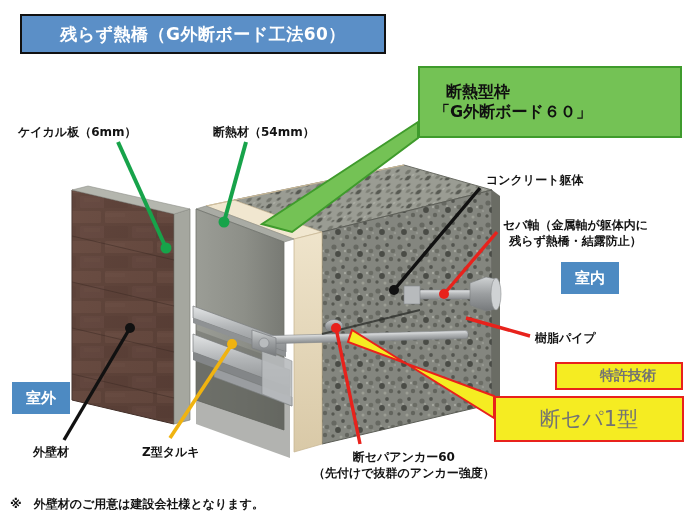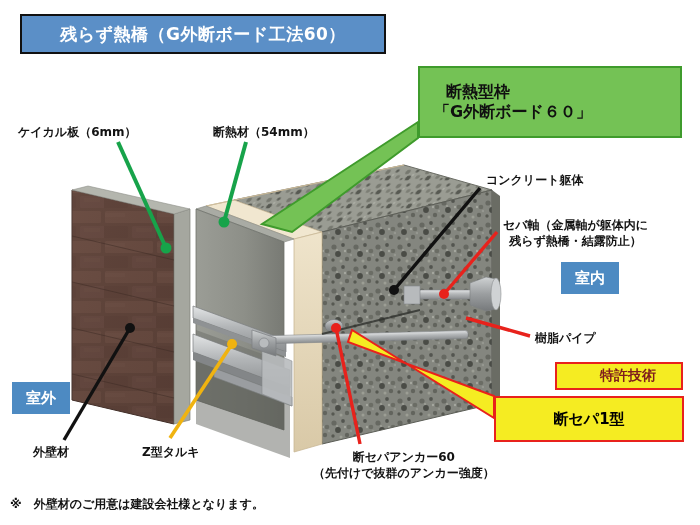--- a/index.html
+++ b/index.html
@@ -75,33 +75,33 @@
   .patent-badge {
     position: absolute;
     left: 555px; top: 362px;
     width: 128px; height: 28px;
     background: #f5ec22;
     border: 2px solid #e8221c;
     box-sizing: border-box;
     display: flex; align-items: center; justify-content: center;
   }
   .patent-badge .txt {
-    color: #7f1d1d; font-size: 14px; font-weight: bold; margin-left: 18px;
+    color: #737373; font-size: 14px; font-weight: bold; margin-left: 18px;
   }
   .product-box {
     position: absolute;
     left: 494px; top: 396px;
     width: 190px; height: 46px;
     background: #f5ec22;
     border: 2px solid #e8221c;
     box-sizing: border-box;
     display: flex; align-items: center; justify-content: center;
   }
   .product-box .txt {
-    color: #000000; font-size: 15px; font-weight: bold;
+    color: #737373; font-size: 21px; font-weight: normal;
   }
 
   
   .room-badge {
     position: absolute;
     background: #4d8ac2;
     display: flex; align-items: center; justify-content: center;
   }
   .room-badge .txt {
     color: #ffffff; font-size: 15px; font-weight: bold;

